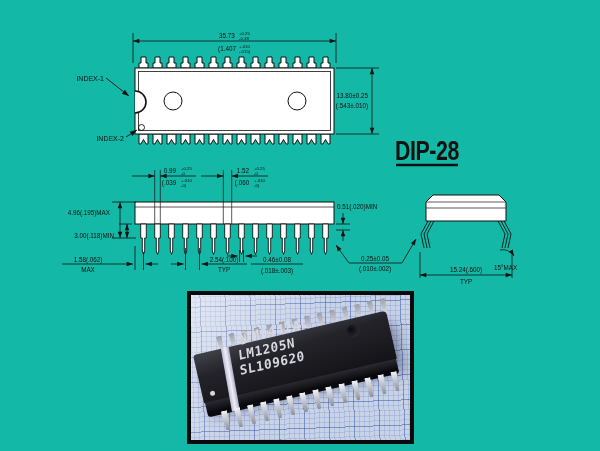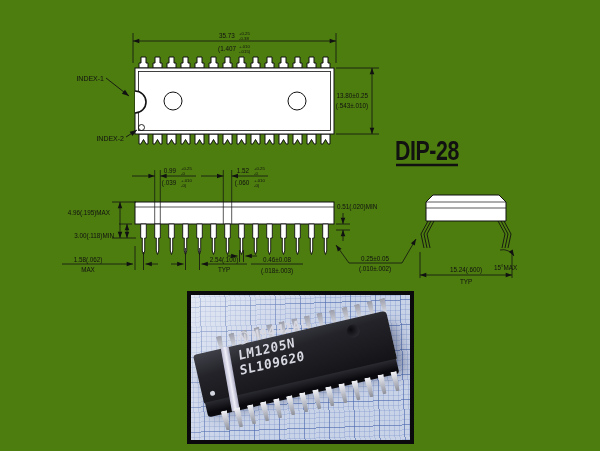--- a/index.html
+++ b/index.html
@@ -1,16 +1,16 @@
 <!DOCTYPE html>
 <html><head>
 <meta charset="utf-8">
 <style>
   html,body{margin:0;padding:0;background:#fff;}
-  #canvas{position:relative;width:600px;height:451px;background:#4d7c0f;overflow:hidden;
+  #canvas{position:relative;width:600px;height:451px;background:#14b8a6;overflow:hidden;
           font-family:"Liberation Sans",sans-serif;}
   svg text{font-family:"Liberation Sans",sans-serif;fill:#111;}
   .dim{font-size:6.3px;}
   .tol{font-size:4.3px;}
   .idx{font-size:7px;}
   .pkg{font-size:27px;font-weight:bold;letter-spacing:-0.5px;}
 
   
   .photo{position:absolute;left:187px;top:291px;width:227px;height:153px;
          border:4px solid #0a0a0c;box-sizing:border-box;overflow:hidden;background:#c6d0e6;}

